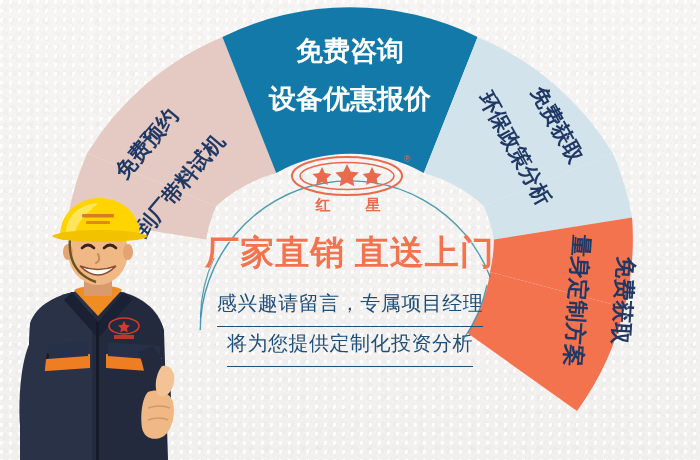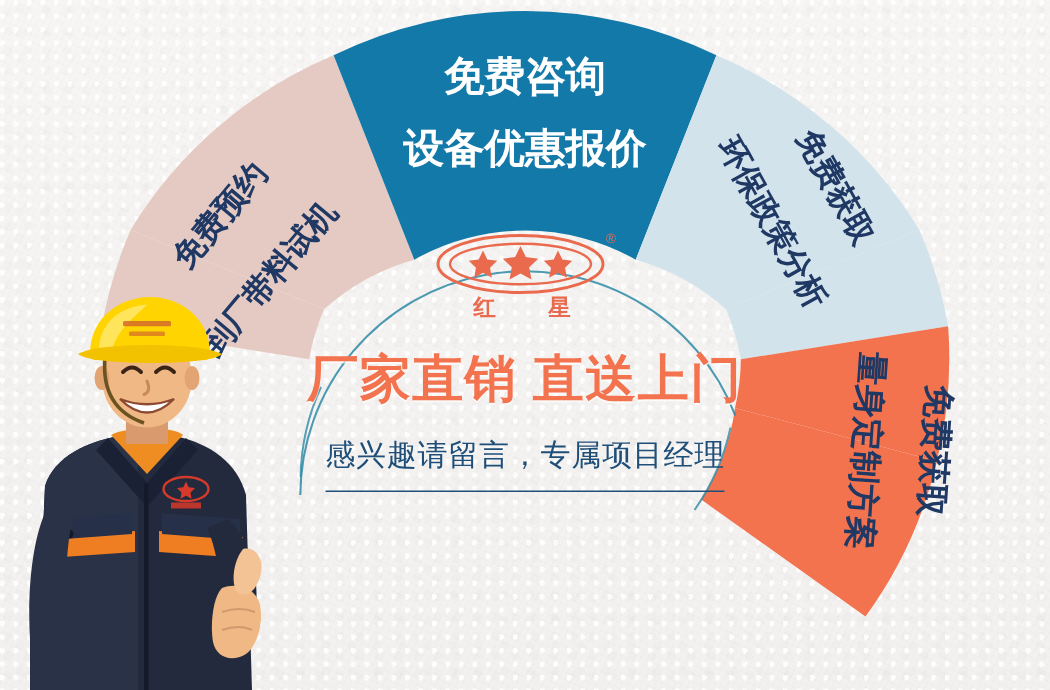--- a/index.html
+++ b/index.html
@@ -38,20 +38,21 @@
     position:absolute;left:150px;top:150px;width:400px;height:245px;
     text-align:center;
   }
   .logo-wrap{position:absolute;left:0;right:0;top:4px;height:62px;}
   .logo-wrap svg{display:block;margin:0 auto;}
   .headline{
     position:absolute;left:0;right:0;top:80px;
     font-size:34px;font-weight:700;letter-spacing:1px;
     color:#f4734f;
     text-shadow:0 1px 0 rgba(255,255,255,.7);
+    font-family:Liberation Serif, serif;
   }
   .subline{
     position:absolute;left:0;right:0;
     font-size:20px;font-weight:400;color:#1f4e79;
     letter-spacing:.5px;
   }
   .subline span{
     border-bottom:1.5px solid #1f4e79;padding-bottom:12px;
   }
   .sub1{top:140px;}
@@ -123,20 +124,23 @@
         <text x="48" y="56" fill="#ea6a4e" font-size="15" font-weight="700" text-anchor="middle" font-family="Liberation Sans, sans-serif">红</text>
         <text x="98" y="56" fill="#ea6a4e" font-size="15" font-weight="700" text-anchor="middle" font-family="Liberation Sans, sans-serif">星</text>
       </svg>
     </div>
 
     <div class="headline">厂家直销  直送上门</div>
 
     <div class="subline sub1">
       <span>感兴趣请留言，专属项目经理</span>
     </div>
+    <div class="subline sub2">
+      <span>将为您提供定制化投资分析</span>
+    </div>
   </div>
 
   <div class="worker">
     <svg width="190" height="264" viewBox="0 0 190 264">
 
       <path d="M24 128 C30 108 54 98 72 95 L112 95 C134 100 152 112 158 134
                L162 264 L18 264 Z" fill="#232a3e"></path>
 
       <path d="M24 128 C30 108 54 98 72 95 L86 95 L86 264 L18 264 Z" fill="#2a3248"></path>
 

